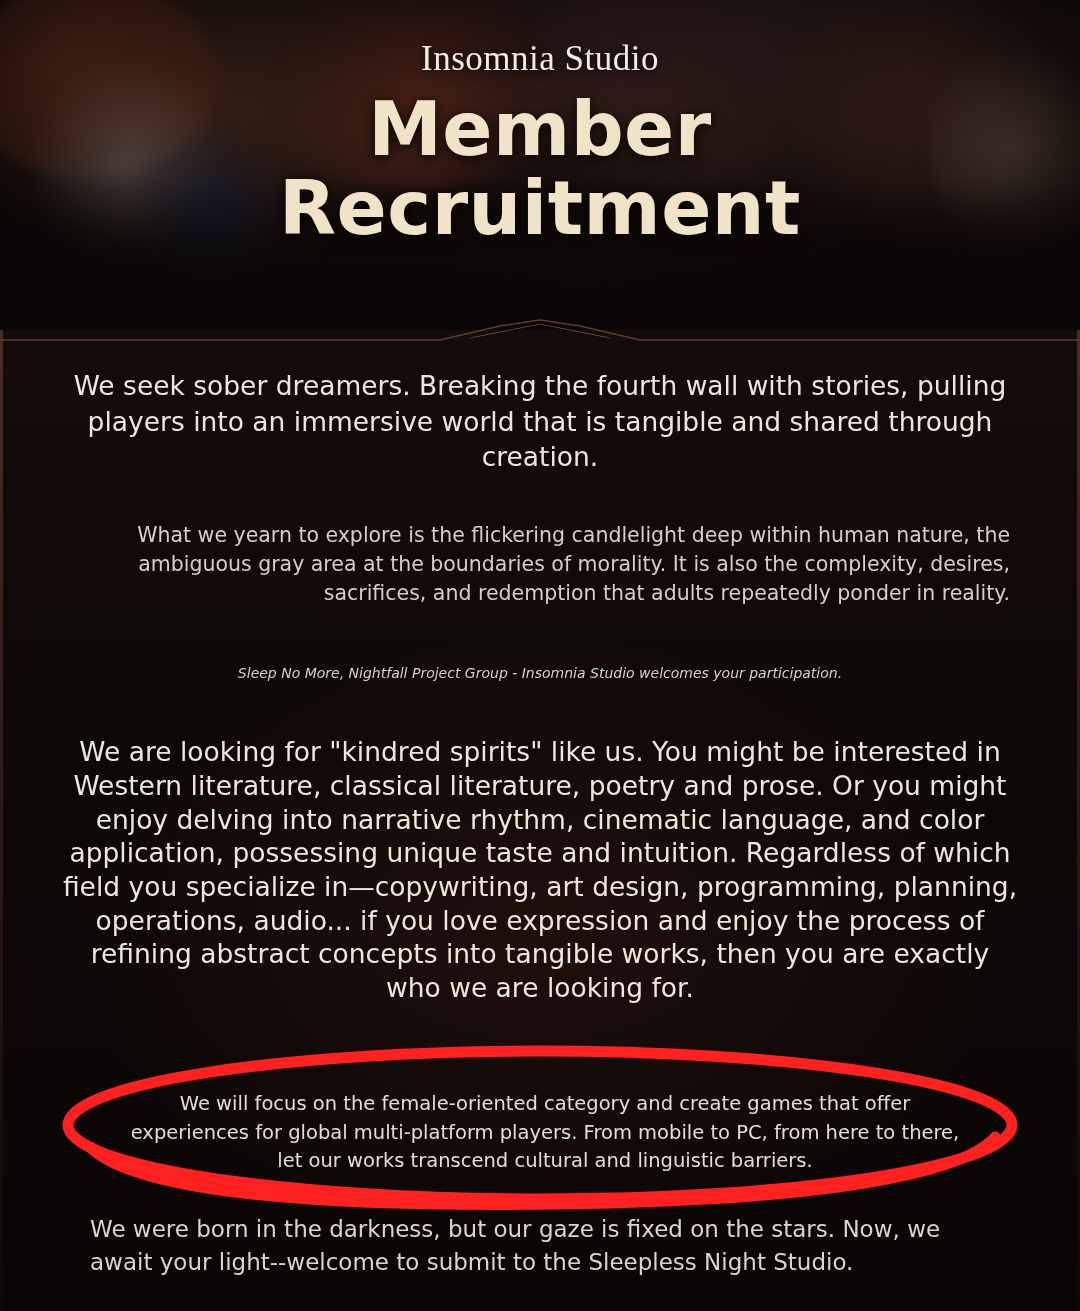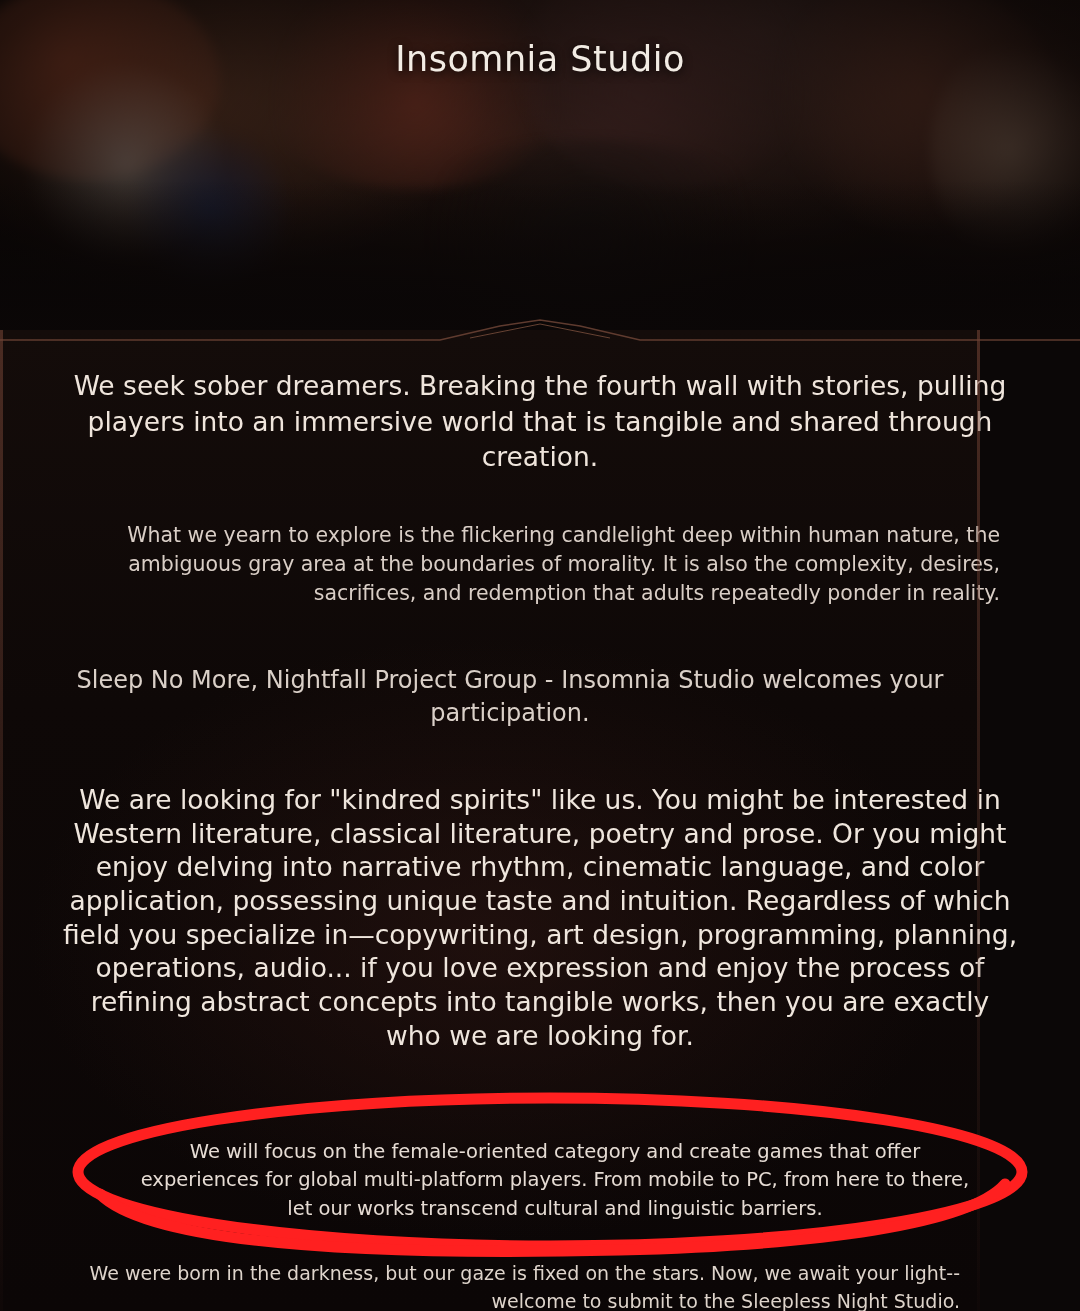--- a/index.html
+++ b/index.html
@@ -60,20 +60,21 @@
     text-align: center;
     z-index: 5;
   }
   .studio-name {
     font-size: 35px;
     color: #f2ece4;
     letter-spacing: 0.5px;
     font-weight: 400;
     text-shadow: 0 2px 10px rgba(0,0,0,.85);
     line-height: 1.2;
+    font-family: Liberation Serif, serif;
   }
   .headline {
     margin-top: 10px;
     font-size: 74px;
     line-height: 1.07;
     font-weight: 700;
     color: #f0e3c8;
     text-shadow: 0 3px 14px rgba(0,0,0,.9);
     letter-spacing: 0.5px;
   }
@@ -82,27 +83,27 @@
   .divider {
     position: absolute;
     top: 318px; left: 0; width: 1080px; height: 26px;
     z-index: 6;
   }
 
   
   .panel {
     position: absolute;
     top: 330px; left: 0;
-    width: 980px;
+    width: 1080px;
     height: 981px;
     background:
       radial-gradient(ellipse 640px 420px at 50% 62%, rgba(46,22,18,0.55), rgba(10,6,6,0) 72%),
       linear-gradient(180deg, #140c0a 0%, #0e0807 38%, #0b0606 100%);
     box-sizing: border-box;
-    padding: 0 60px;
+    padding: 0 30px;
   }
   .panel-edge-l, .panel-edge-r {
     position: absolute; top: 0; bottom: 0; width: 3px;
     background: linear-gradient(180deg, rgba(120,70,55,.55), rgba(60,30,25,.08));
   }
   .panel-edge-l { left: 0; }
   .panel-edge-r { right: 0; }
 
   .p-lead {
     margin: 38px auto 0;
@@ -118,23 +119,24 @@
     width: 940px;
     text-align: right;
     font-size: 20.5px;
     line-height: 1.42;
     color: #d9cec6;
   }
   .p-note {
     margin: 56px auto 0;
     width: 900px;
     text-align: center;
-    font-size: 24px;
+    font-size: 14px;
     line-height: 1.4;
     color: #dad0c8;
+    font-style: italic;
   }
   .p-main {
     margin: 52px auto 0;
     width: 960px;
     text-align: center;
     font-size: 26.5px;
     line-height: 1.27;
     color: #efe6dd;
   }
   .highlight-wrap {
@@ -155,22 +157,22 @@
   .circle-anno {
     position: absolute;
     left: 0; top: -16px;
     width: 980px;
     height: 175px;
     pointer-events: none;
   }
   .p-close {
     margin: 30px auto 0;
     width: 900px;
-    text-align: right;
-    font-size: 19px;
+    text-align: left;
+    font-size: 23px;
     line-height: 1.45;
     color: #ded4cb;
   }
 </style>
 </head>
 <body>
 
 <div class="poster">
 
   <div class="hero">
@@ -181,20 +183,24 @@
     <div class="art-shape s5"></div>
     <div class="art-shape s6"></div>
     <div class="art-shape s7"></div>
     <div class="art-shape s8"></div>
     <div class="dark-vignette"></div>
     <div class="hero-fade"></div>
   </div>
 
   <div class="hero-text">
     <div class="studio-name">Insomnia Studio</div>
+    <div class="headline">
+      <div>Member</div>
+      <div>Recruitment</div>
+    </div>
   </div>
 
   <svg class="divider" viewBox="0 0 1080 26" preserveAspectRatio="none">
     <path d="M0 22 L440 22 L500 8 L540 2 L580 8 L640 22 L1080 22" fill="none" stroke="#6d4436" stroke-width="1.6" opacity="0.85"></path>
     <path d="M470 20 L540 6 L610 20" fill="none" stroke="#8a5a44" stroke-width="1" opacity="0.7"></path>
   </svg>
 
   <div class="panel">
     <div class="panel-edge-l"></div>
     <div class="panel-edge-r"></div>

